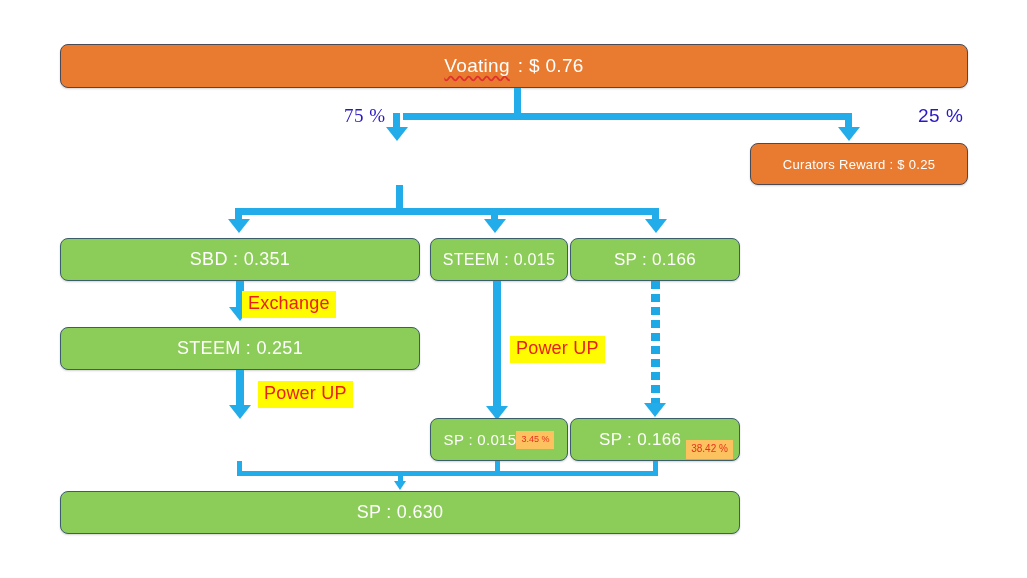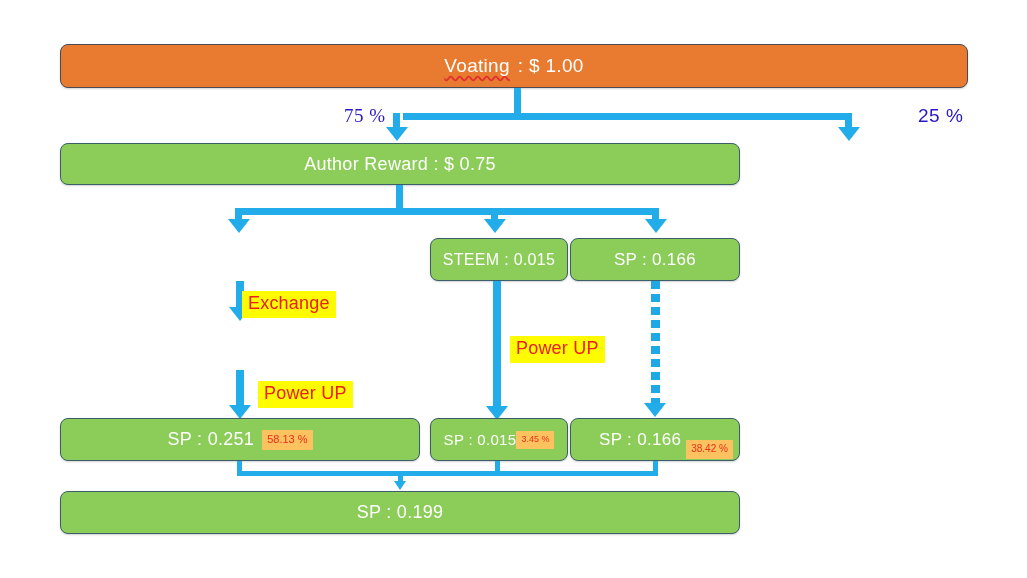--- a/index.html
+++ b/index.html
@@ -104,76 +104,76 @@
   }
 </style>
 </head>
 <body>
 
 <div id="canvas">
 
   <div class="node orange" style="left:60px; top:44px; width:908px; height:44px; font-size:19px;">
     <span class="node-label">
       <span class="misspelled">Voating</span>
-        <span> : $ 1.00</span>
+        <span> : $ 0.76</span>
     </span>
   </div>
 
   <div class="vline" style="left:514px; top:88px; width:7px; height:31px;"></div>
   <div class="hline" style="left:403px; top:113px; width:448px; height:7px;"></div>
   <div class="vline" style="left:393px; top:113px; width:7px; height:16px;"></div>
   <div class="arrowhead" style="left:386px; top:127px;"></div>
   <div class="vline" style="left:845px; top:113px; width:7px; height:16px;"></div>
   <div class="arrowhead" style="left:838px; top:127px;"></div>
 
   <div class="pct-callout" style="left:344px; top:105px;font-family:Liberation Serif, serif;">75 %</div>
   <div class="pct-callout" style="left:918px; top:105px;">25 %</div>
 
-  <div class="node green" style="left:60px; top:143px; width:680px; height:42px; font-size:18px;">
-    <span class="node-label">Author Reward : $ 0.75</span>
+  <div class="node orange" style="left:750px; top:143px; width:218px; height:42px; font-size:13px;">
+    <span class="node-label">Curators Reward : $ 0.25</span>
   </div>
 
   <div class="vline" style="left:396px; top:185px; width:7px; height:30px;"></div>
   <div class="hline" style="left:235px; top:208px; width:424px; height:7px;"></div>
   <div class="vline" style="left:235px; top:208px; width:7px; height:13px;"></div>
   <div class="arrowhead" style="left:228px; top:219px;"></div>
   <div class="vline" style="left:491px; top:208px; width:7px; height:13px;"></div>
   <div class="arrowhead" style="left:484px; top:219px;"></div>
   <div class="vline" style="left:652px; top:208px; width:7px; height:13px;"></div>
   <div class="arrowhead" style="left:645px; top:219px;"></div>
 
+  <div class="node green" style="left:60px; top:238px; width:360px; height:43px; font-size:18px;">
+    <span class="node-label">SBD : 0.351</span>
+  </div>
   <div class="node green" style="left:430px; top:238px; width:138px; height:43px; font-size:16px;">
     <span class="node-label">STEEM : 0.015</span>
   </div>
   <div class="node green" style="left:570px; top:238px; width:170px; height:43px; font-size:17px;">
     <span class="node-label">SP : 0.166</span>
   </div>
 
   <div class="vline" style="left:236px; top:281px; width:8px; height:28px;"></div>
   <div class="arrowhead" style="left:229px; top:307px;"></div>
   <div class="hl-label" style="left:242px; top:291px; font-size:18px;">Exchange</div>
 
   <div class="vline" style="left:493px; top:281px; width:8px; height:128px;"></div>
   <div class="arrowhead" style="left:486px; top:406px;"></div>
   <div class="hl-label" style="left:510px; top:336px; font-size:18px;">Power UP</div>
 
   <div class="vline dotted" style="left:651px; top:281px; width:9px; height:122px;"></div>
   <div class="arrowhead" style="left:644px; top:403px;"></div>
 
+  <div class="node green" style="left:60px; top:327px; width:360px; height:43px; font-size:18px;">
+    <span class="node-label">STEEM : 0.251</span>
+  </div>
 
   <div class="vline" style="left:236px; top:370px; width:8px; height:38px;"></div>
   <div class="arrowhead" style="left:229px; top:405px;"></div>
   <div class="hl-label" style="left:258px; top:381px; font-size:18px;">Power UP</div>
 
-  <div class="node green" style="left:60px; top:418px; width:360px; height:43px; font-size:18px;">
-    <span class="node-label">
-      <span>SP : 0.251</span>
-      <span class="pct-badge">58.13 %</span>
-    </span>
-  </div>
 
   <div class="node green" style="left:430px; top:418px; width:138px; height:43px; font-size:15px;">
     <span class="node-label" style="gap:0;">
       <span>SP : 0.015</span>
       <span class="pct-badge" style="font-size:9px;">3.45 %</span>
     </span>
   </div>
 
   <div class="node green" style="left:570px; top:418px; width:170px; height:43px; font-size:17px;">
     <span class="node-label" style="gap:5px; margin-left:22px;">
@@ -183,16 +183,16 @@
   </div>
 
   <div class="vline" style="left:237px; top:461px; width:5px; height:14px;"></div>
   <div class="vline" style="left:495px; top:461px; width:5px; height:14px;"></div>
   <div class="vline" style="left:653px; top:461px; width:5px; height:14px;"></div>
   <div class="hline" style="left:237px; top:471px; width:421px; height:5px;"></div>
   <div class="vline" style="left:398px; top:471px; width:5px; height:11px;"></div>
   <div class="arrowhead small" style="left:394px; top:481px;"></div>
 
   <div class="node green" style="left:60px; top:491px; width:680px; height:43px; font-size:18px;">
-    <span class="node-label">SP : 0.199</span>
+    <span class="node-label">SP : 0.630</span>
   </div>
 
 </div>
 
 </body></html>

